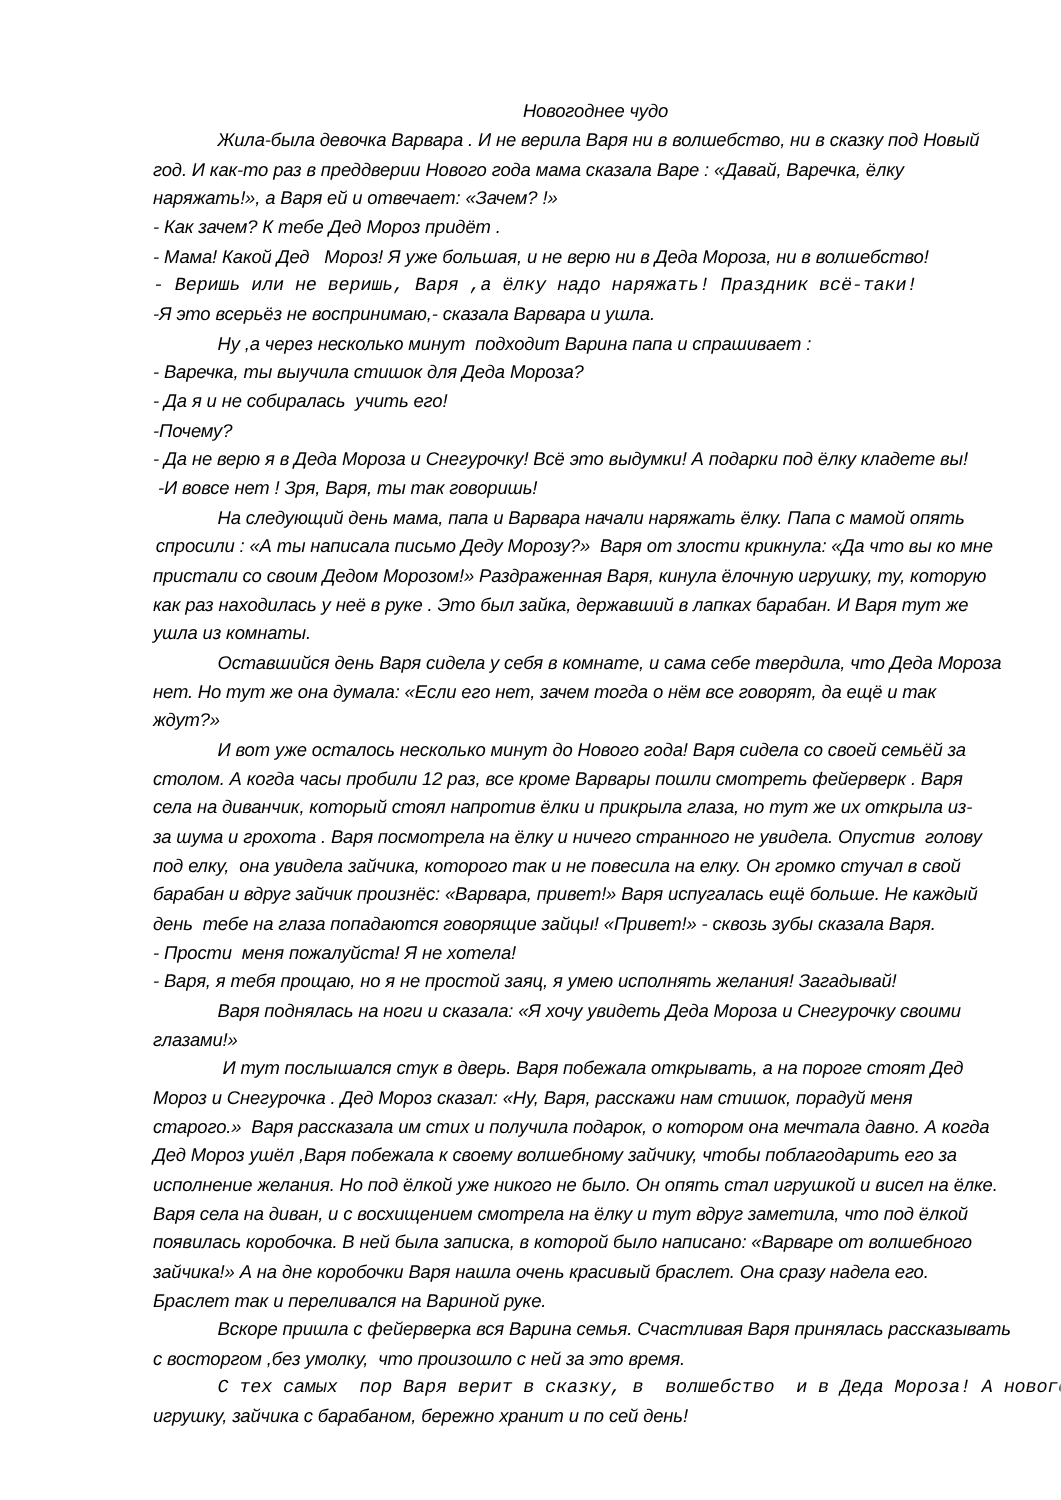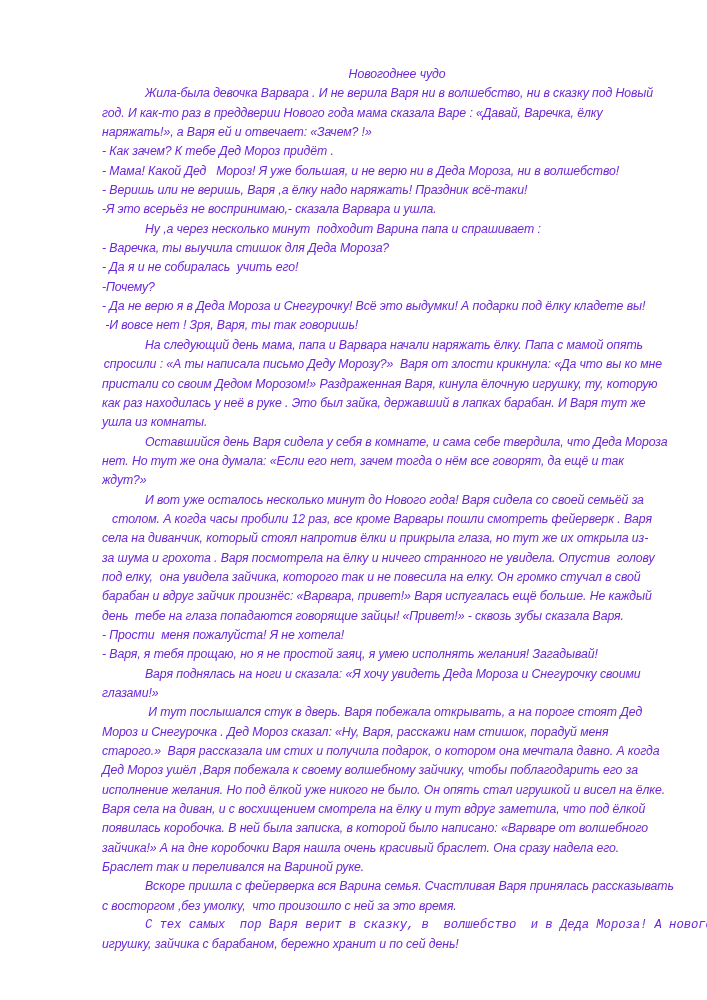--- a/index.html
+++ b/index.html
@@ -3,21 +3,21 @@
 <meta charset="utf-8">
 <style>
   html, body { margin: 0; padding: 0; background: #ffffff; }
   body { width: 707px; height: 1000px; position: relative; overflow: hidden; }
   .page {
     position: absolute; left: 102px; top: 65px; width: 560px;
     font-family: "Liberation Sans", sans-serif;
     font-style: italic;
     font-size: 12.3px;
     line-height: 19.35px;
-    color: #6d28d9;
+    color: #000000;
     letter-spacing: -0.1px;
   }
   .title { text-align: center; padding-left: 30px; }
   .p { margin: 0; }
   .line { display: block; white-space: nowrap; }
 </style>
 </head>
 <body>
 
 <div class="page">
@@ -28,21 +28,21 @@
         <span class="line" style="white-space: pre;">год. И как-то раз в преддверии Нового года мама сказала Варе : «Давай, Варечка, ёлку</span>
         <span class="line" style="white-space: pre;">наряжать!», а Варя ей и отвечает: «Зачем? !»</span>
       </div>
       <div class="p">
         <span class="line" style="white-space: pre;">- Как зачем? К тебе Дед Мороз придёт .</span>
       </div>
       <div class="p">
         <span class="line" style="white-space: pre;">- Мама! Какой Дед   Мороз! Я уже большая, и не верю ни в Деда Мороза, ни в волшебство!</span>
       </div>
       <div class="p">
-        <span class="line" style="white-space: pre;">- Веришь или не веришь, Варя ,а ёлку надо наряжать! Праздник всё-таки!</span>
+        <span class="line" style="white-space: pre; font-family: Liberation Mono, monospace;">- Веришь или не веришь, Варя ,а ёлку надо наряжать! Праздник всё-таки!</span>
       </div>
       <div class="p">
         <span class="line" style="white-space: pre;">-Я это всерьёз не воспринимаю,- сказала Варвара и ушла.</span>
       </div>
       <div class="p">
         <span class="line" style="padding-left: 43px; white-space: pre;">Ну ,а через несколько минут  подходит Варина папа и спрашивает :</span>
       </div>
       <div class="p">
         <span class="line" style="white-space: pre;">- Варечка, ты выучила стишок для Деда Мороза?</span>
       </div>
@@ -65,21 +65,21 @@
         <span class="line" style="white-space: pre;">как раз находилась у неё в руке . Это был зайка, державший в лапках барабан. И Варя тут же</span>
         <span class="line" style="white-space: pre;">ушла из комнаты.</span>
       </div>
       <div class="p">
         <span class="line" style="padding-left: 43px; white-space: pre;">Оставшийся день Варя сидела у себя в комнате, и сама себе твердила, что Деда Мороза</span>
         <span class="line" style="white-space: pre;">нет. Но тут же она думала: «Если его нет, зачем тогда о нём все говорят, да ещё и так</span>
         <span class="line" style="white-space: pre;">ждут?»</span>
       </div>
       <div class="p">
         <span class="line" style="padding-left: 43px; white-space: pre;">И вот уже осталось несколько минут до Нового года! Варя сидела со своей семьёй за</span>
-        <span class="line" style="white-space: pre; text-align: center;">столом. А когда часы пробили 12 раз, все кроме Варвары пошли смотреть фейерверк . Варя</span>
+        <span class="line" style="white-space: pre;">столом. А когда часы пробили 12 раз, все кроме Варвары пошли смотреть фейерверк . Варя</span>
         <span class="line" style="white-space: pre;">села на диванчик, который стоял напротив ёлки и прикрыла глаза, но тут же их открыла из-</span>
         <span class="line" style="white-space: pre;">за шума и грохота . Варя посмотрела на ёлку и ничего странного не увидела. Опустив  голову</span>
         <span class="line" style="white-space: pre;">под елку,  она увидела зайчика, которого так и не повесила на елку. Он громко стучал в свой</span>
         <span class="line" style="white-space: pre;">барабан и вдруг зайчик произнёс: «Варвара, привет!» Варя испугалась ещё больше. Не каждый</span>
         <span class="line" style="white-space: pre;">день  тебе на глаза попадаются говорящие зайцы! «Привет!» - сквозь зубы сказала Варя.</span>
       </div>
       <div class="p">
         <span class="line" style="white-space: pre;">- Прости  меня пожалуйста! Я не хотела!</span>
       </div>
       <div class="p">

